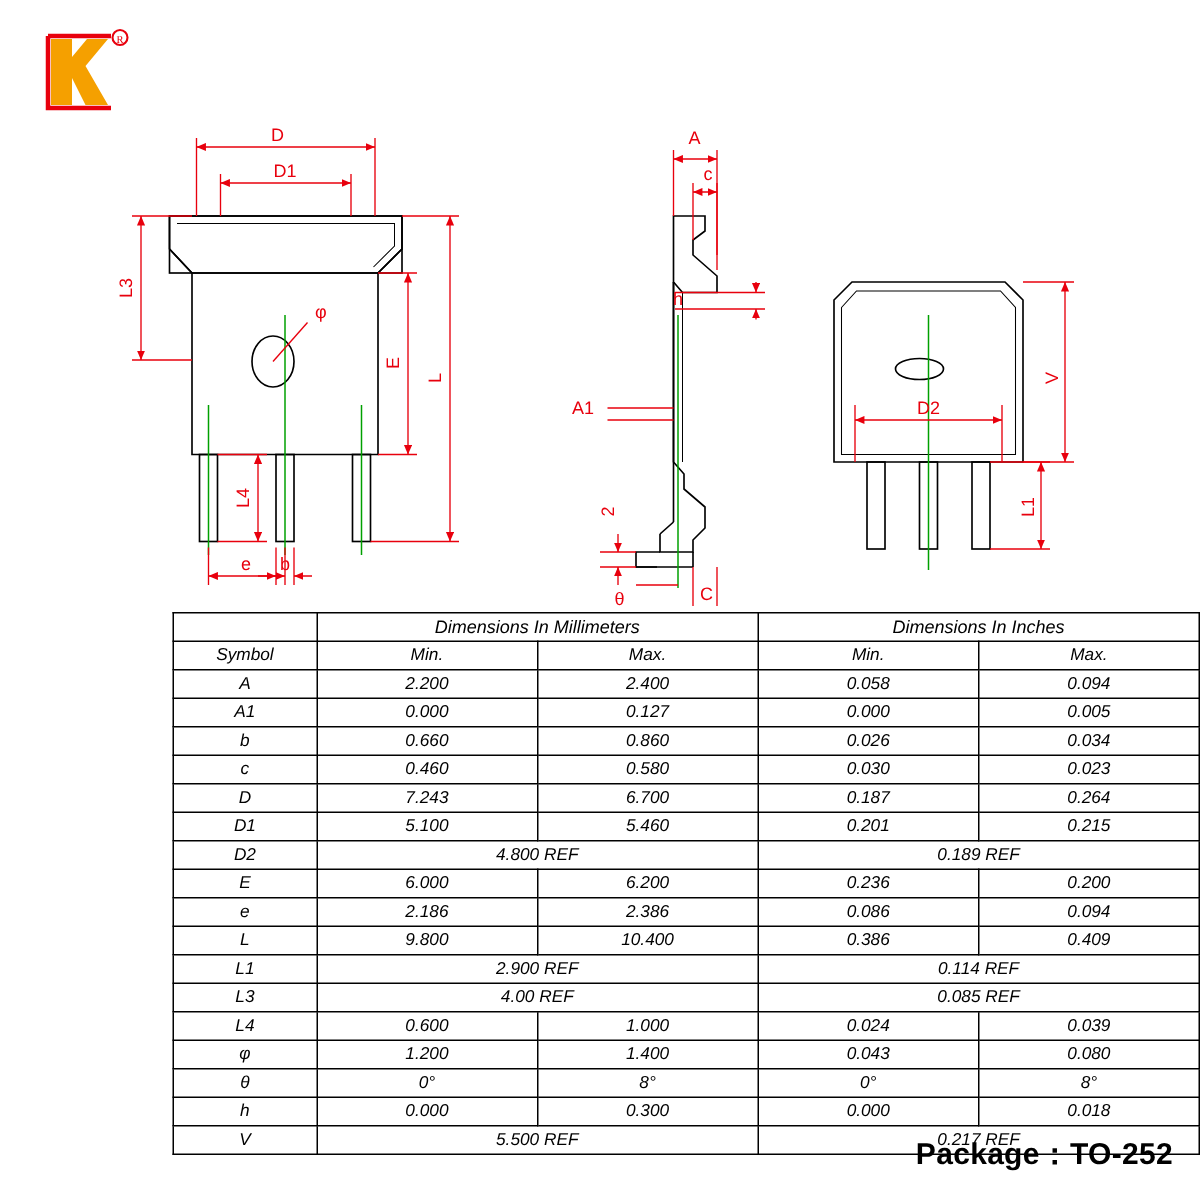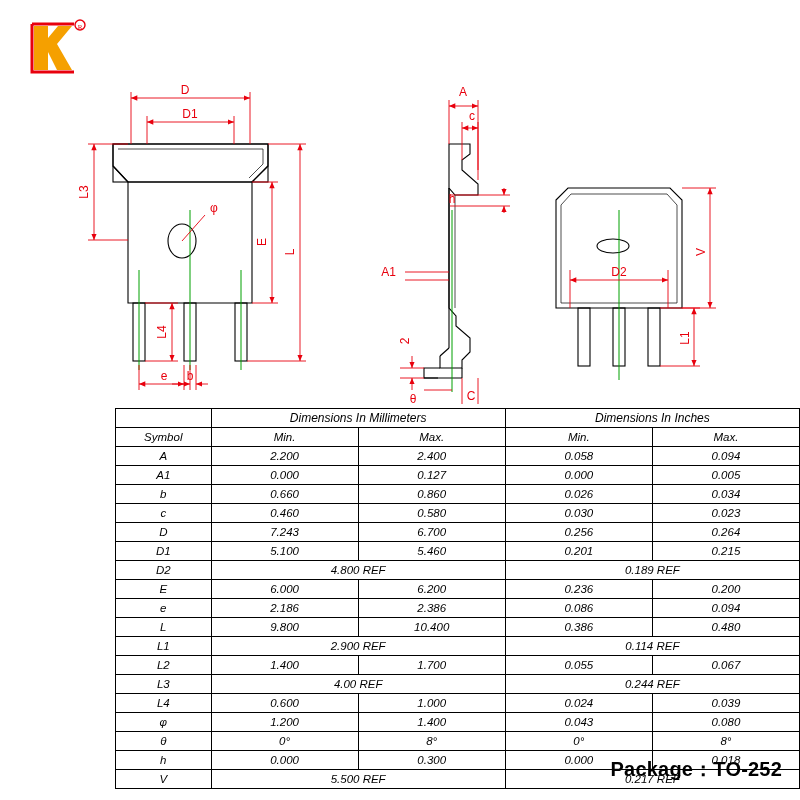--- a/index.html
+++ b/index.html
@@ -326,21 +326,21 @@
             <td class="col-sym sym-cell">c</td>
             <td class="col-v">0.460</td>
             <td class="col-v">0.580</td>
             <td class="col-v">0.030</td>
             <td class="col-v">0.023</td>
           </tr>
           <tr>
             <td class="col-sym sym-cell">D</td>
             <td class="col-v">7.243</td>
             <td class="col-v">6.700</td>
-            <td class="col-v">0.256</td>
+            <td class="col-v">0.187</td>
             <td class="col-v">0.264</td>
           </tr>
           <tr>
             <td class="col-sym sym-cell">D1</td>
             <td class="col-v">5.100</td>
             <td class="col-v">5.460</td>
             <td class="col-v">0.201</td>
             <td class="col-v">0.215</td>
           </tr>
           <tr>
@@ -360,38 +360,31 @@
             <td class="col-v">2.186</td>
             <td class="col-v">2.386</td>
             <td class="col-v">0.086</td>
             <td class="col-v">0.094</td>
           </tr>
           <tr>
             <td class="col-sym sym-cell">L</td>
             <td class="col-v">9.800</td>
             <td class="col-v">10.400</td>
             <td class="col-v">0.386</td>
-            <td class="col-v">0.480</td>
+            <td class="col-v">0.409</td>
           </tr>
           <tr>
             <td class="col-sym sym-cell">L1</td>
             <td colspan="2">2.900 REF</td>
             <td colspan="2">0.114 REF</td>
           </tr>
           <tr>
-            <td class="col-sym sym-cell">L2</td>
-            <td class="col-v">1.400</td>
-            <td class="col-v">1.700</td>
-            <td class="col-v">0.055</td>
-            <td class="col-v">0.067</td>
-          </tr>
-          <tr>
             <td class="col-sym sym-cell">L3</td>
             <td colspan="2">4.00 REF</td>
-            <td colspan="2">0.244 REF</td>
+            <td colspan="2">0.085 REF</td>
           </tr>
           <tr>
             <td class="col-sym sym-cell">L4</td>
             <td class="col-v">0.600</td>
             <td class="col-v">1.000</td>
             <td class="col-v">0.024</td>
             <td class="col-v">0.039</td>
           </tr>
           <tr>
             <td class="col-sym sym-cell">φ</td>

